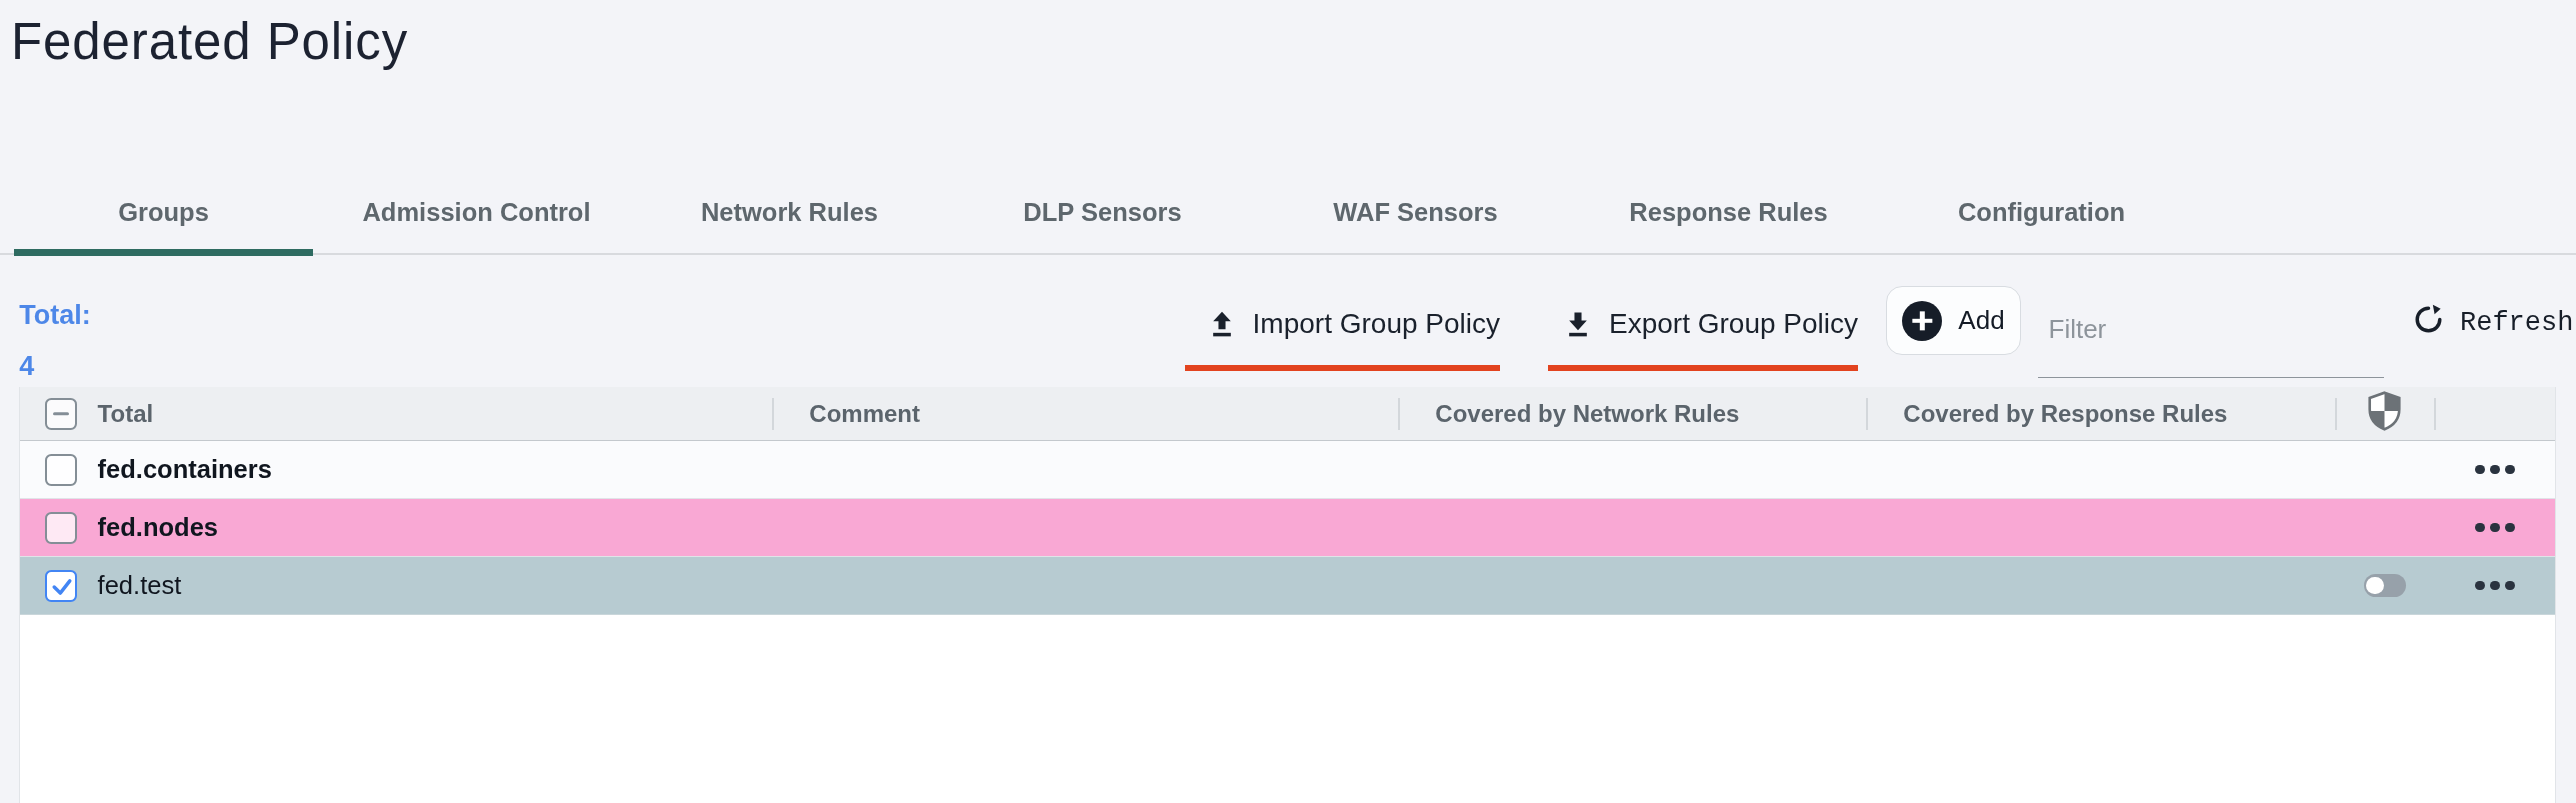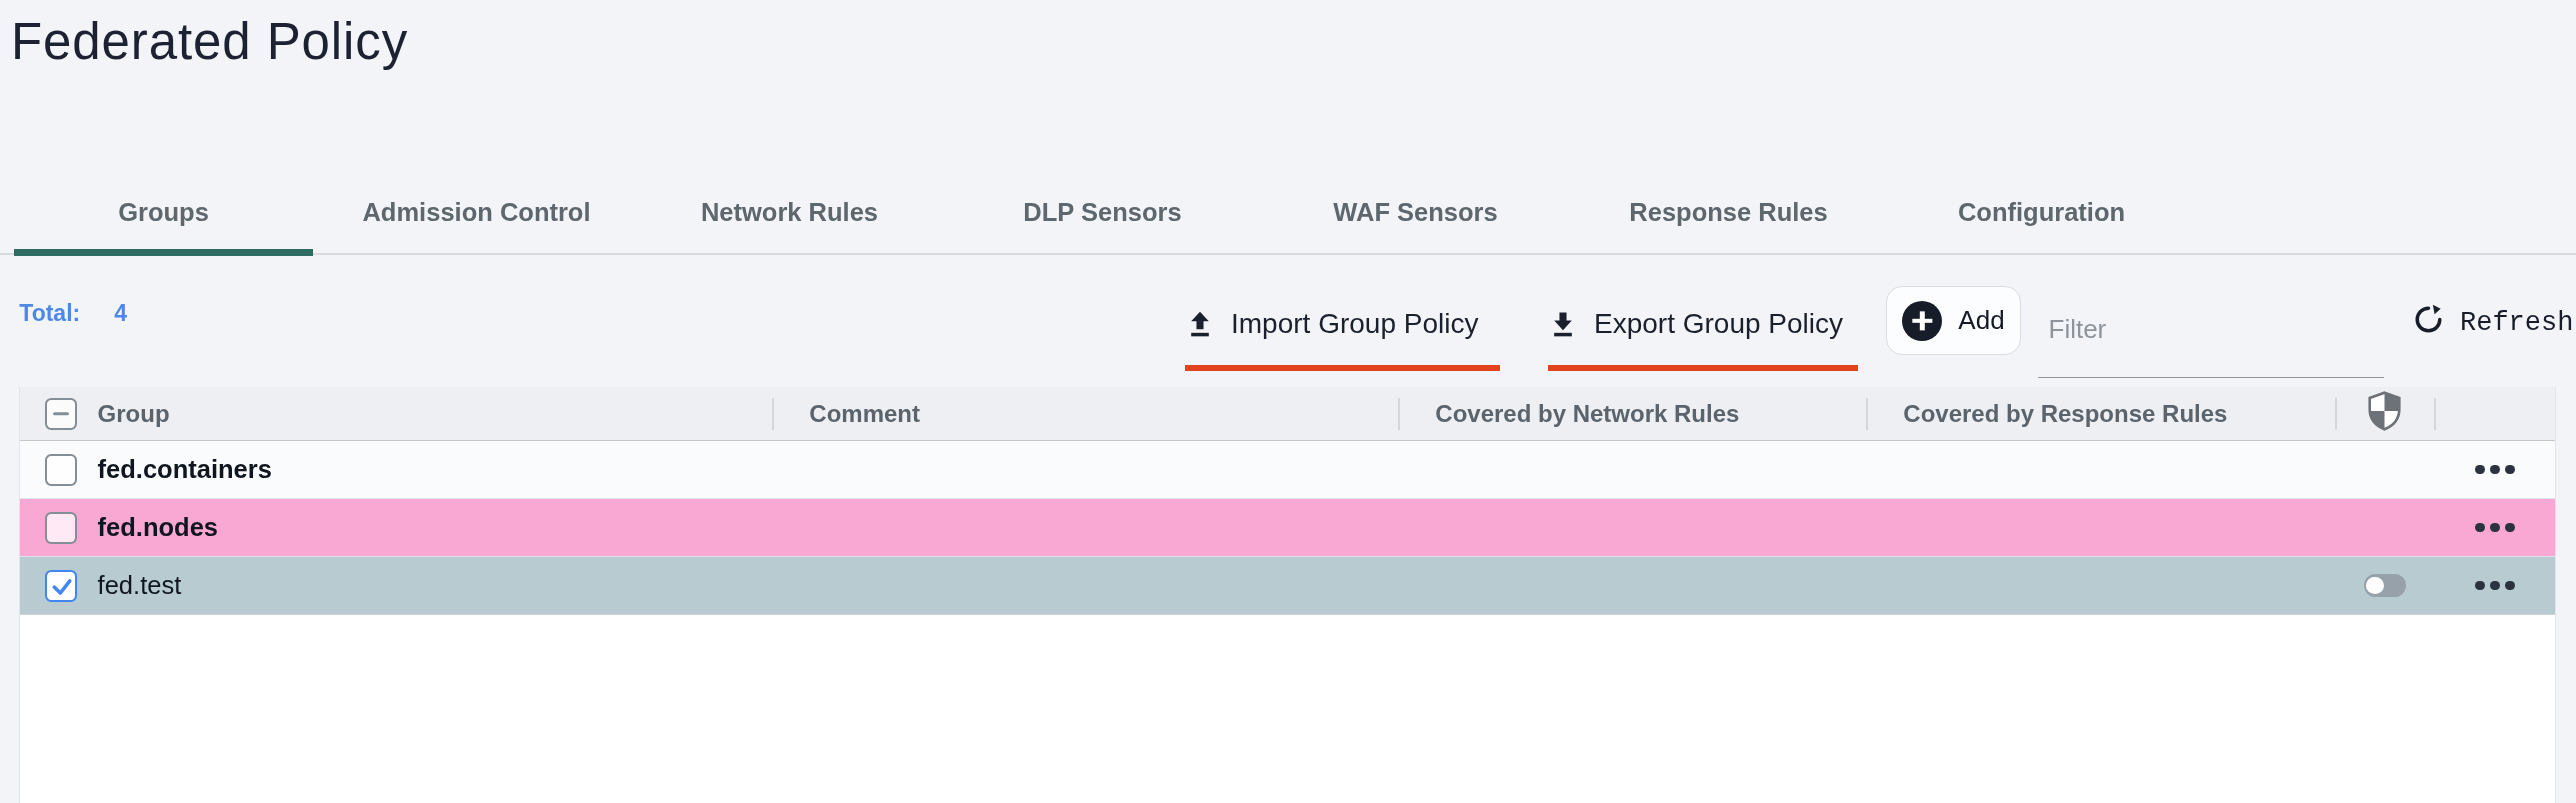--- a/index.html
+++ b/index.html
@@ -41,26 +41,26 @@
     display:flex;align-items:center;justify-content:center;
     font-size:25.5px;color:var(--tab-text);cursor:pointer;position:relative;
   }
   .tab.active::after{
     content:"";position:absolute;left:7px;right:7px;bottom:-2.6px;height:6.2px;
     background:var(--teal-active);
   }
   
   .total{
     position:absolute;left:19.3px;top:300px;
-    font-size:23px;font-weight:bold;color:var(--total-blue);
-    display:flex;gap:34px;
+    font-size:27px;font-weight:bold;color:var(--total-blue);
+    display:flex;gap:20px;flex-direction:column;
   }
   .link-btn{
     position:absolute;height:88px;top:283px;
-    display:flex;align-items:center;justify-content:flex-start;gap:16px;
+    display:flex;align-items:center;justify-content:flex-end;gap:16px;
     font-size:28px;color:#1a212c;cursor:pointer;
     border-bottom:6.2px solid var(--accent-orange);
   }
   .link-btn svg{display:block;}
   #import-btn{left:1185px;width:315px;}
   #export-btn{left:1548px;width:310px;}
   .add-btn{
     position:absolute;left:1886px;top:286px;width:135px;height:69px;
     background:#fcfdfe;border:1.8px solid #d8dce1;border-radius:16px;
     display:flex;align-items:center;justify-content:center;gap:16px;
@@ -202,21 +202,21 @@
     </svg>
   </span>
   <span>Refresh</span>
 </div>
 
 <div class="table">
   <div class="grid-row thead">
     <div class="th cell-checkbox" style="display:flex;align-items:center;padding-left:24.6px;">
       <span class="checkbox indeterminate"></span>
     </div>
-    <div class="th th-name">Group</div>
+    <div class="th th-name">Total</div>
     <div class="th sep th-pad">Comment</div>
     <div class="th sep th-pad">Covered by Network Rules</div>
     <div class="th sep th-pad">Covered by Response Rules</div>
     <div class="th sep th-center">
       <span>
         <svg width="35" height="40" viewBox="0 0 40 46">
           <defs>
             <clipPath id="shieldClip">
               <path d="M20 2 L37 8 V21 C37 33 30 40 20 44 C10 40 3 33 3 21 V8 Z"></path>
             </clipPath>

